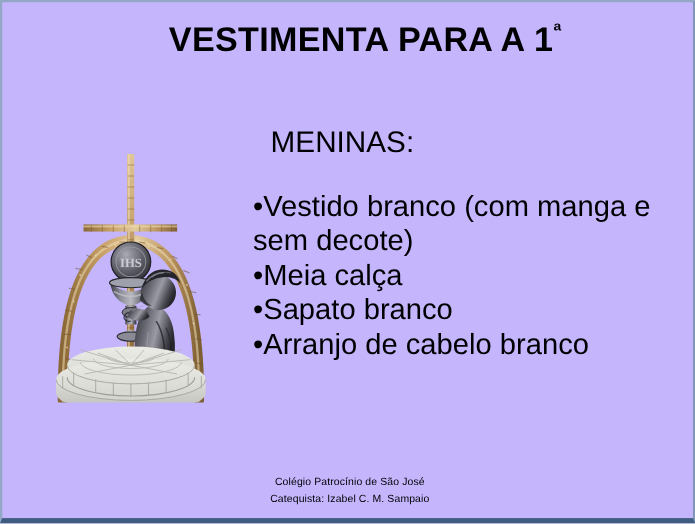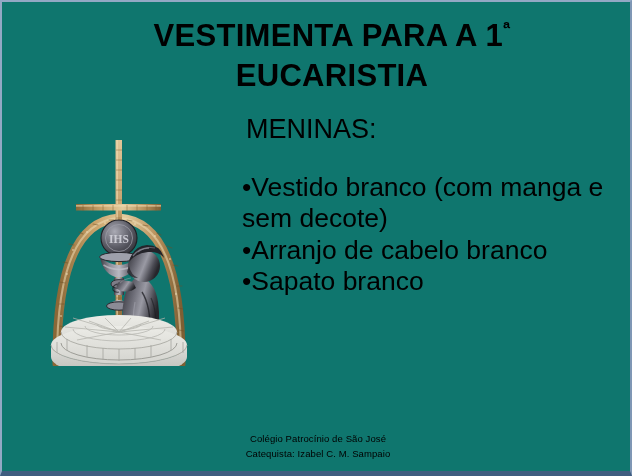--- a/index.html
+++ b/index.html
@@ -9,21 +9,21 @@
     background: #ffffff;
   }
   body {
     font-family: "Liberation Sans", sans-serif;
   }
 
   .slide {
     position: relative;
     width: 632px;
     height: 476px;
-    background: #0f766e;
+    background: #c4b5fd;
     box-sizing: border-box;
     border-top: 2px solid #93a8c4;
     border-left: 2px solid #93a8c4;
     border-right: 2px solid #7f97b5;
     border-bottom: 5px solid #3f5d80;
     overflow: hidden;
   }
 
   
   .title {
@@ -53,21 +53,21 @@
   }
   .subhead {
     font-size: 27px;
     color: #000000;
     line-height: 1.18;
     margin: 0 0 26px 16px;
     white-space: nowrap;
   }
   .bullets {
     list-style: none;
-    margin: 12px;
+    margin: 0;
     padding: 0;
   }
   .bullets li {
     font-size: 26.5px;
     color: #000000;
     line-height: 1.19;
     margin: 0;
     padding: 0;
     text-indent: 0;
   }
@@ -98,21 +98,20 @@
   }
   .statue svg { display: block; }
 </style>
 </head>
 <body>
 
 <div class="slide">
 
   <div class="title">
     <span>VESTIMENTA PARA A 1</span><span class="ord">ª</span><br>
-    <span>EUCARISTIA</span>
   </div>
 
   <div class="statue">
     <svg viewBox="0 0 152 240" width="152" height="240" xmlns="http://www.w3.org/2000/svg">
       <defs>
         <linearGradient id="goldGrad" x1="0" y1="0" x2="1" y2="0">
           <stop offset="0%" stop-color="#8a6736"></stop>
           <stop offset="30%" stop-color="#c9a269"></stop>
           <stop offset="55%" stop-color="#e3cb9d"></stop>
           <stop offset="80%" stop-color="#b8915c"></stop>
@@ -321,22 +320,23 @@
             <path d="M92 222 v12"></path>
         </g>
       </g>
     </svg>
   </div>
 
   <div class="body-col">
     <div class="subhead">MENINAS:</div>
     <ul class="bullets">
       <li><span class="dot">•</span><span>Vestido branco (com manga e sem decote)</span></li>
+      <li><span class="dot">•</span><span>Meia calça</span></li>
+      <li><span class="dot">•</span><span>Sapato branco</span></li>
       <li><span class="dot">•</span><span>Arranjo de cabelo branco</span></li>
-      <li><span class="dot">•</span><span>Sapato branco</span></li>
     </ul>
   </div>
 
   <div class="footer">
     <div>Colégio Patrocínio de São José</div>
     <div>Catequista: Izabel C. M. Sampaio</div>
   </div>
 
 </div>
 

